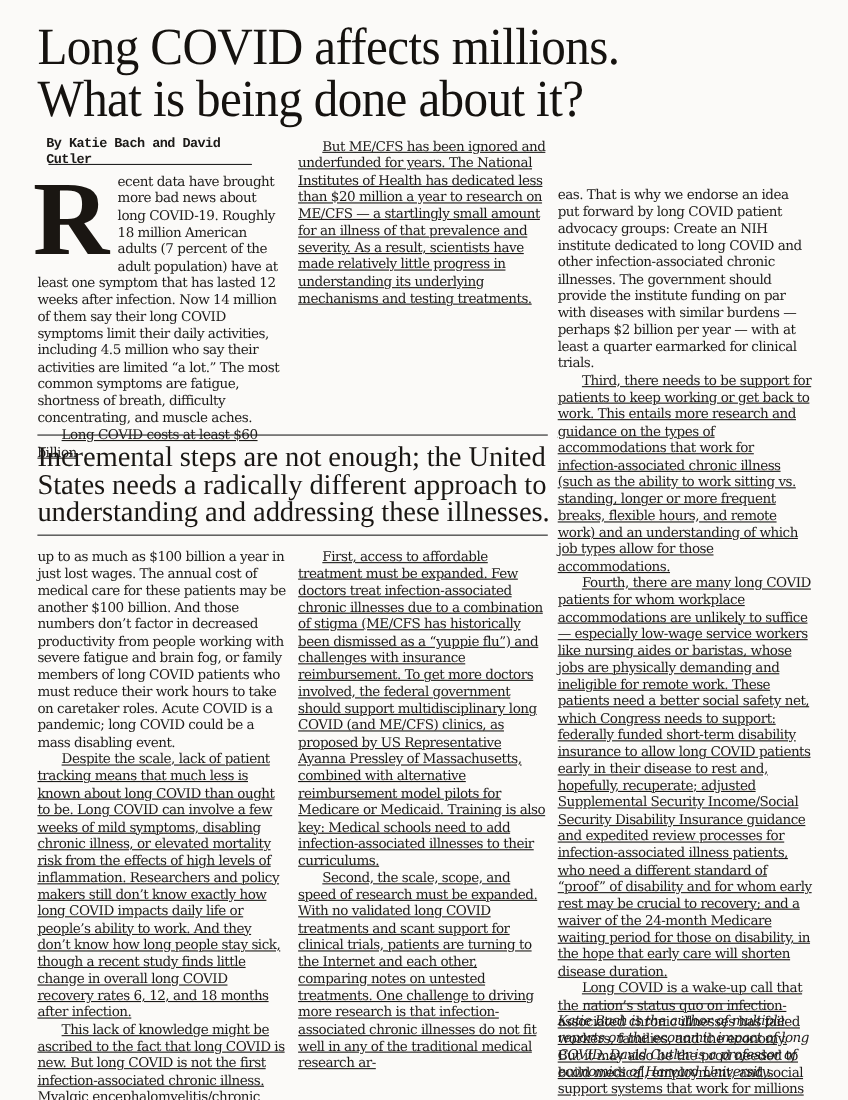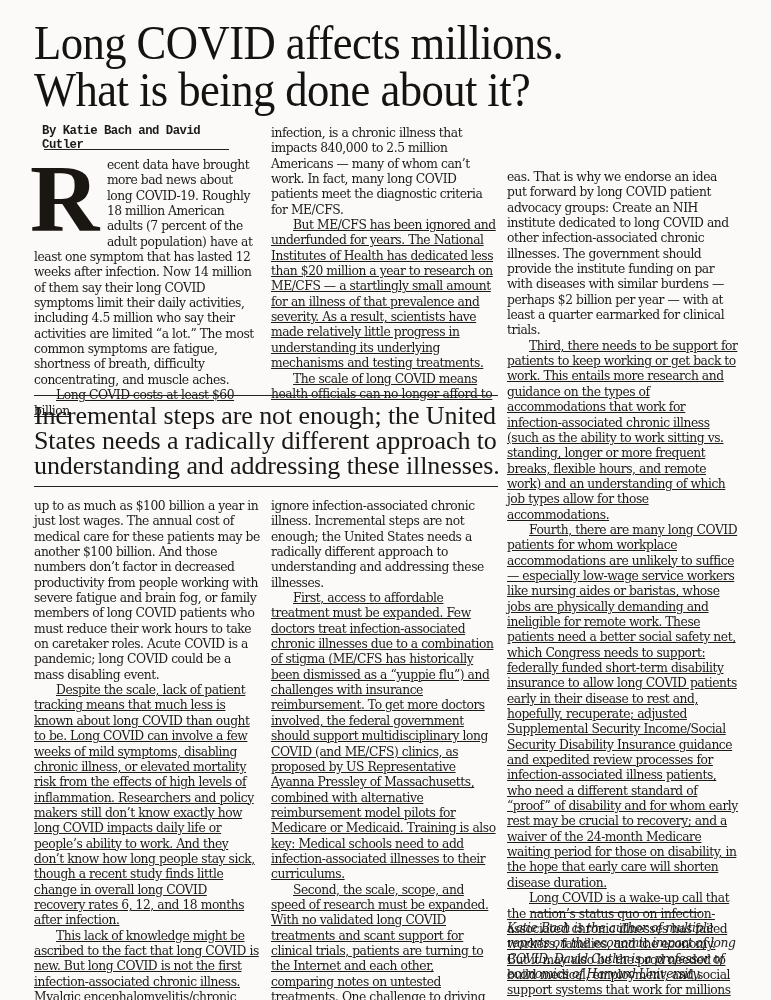--- a/index.html
+++ b/index.html
@@ -53,37 +53,34 @@
 
 <div class="byline">By Katie Bach and David Cutler</div>
 <div class="byline-rule"></div>
 
 <div class="col" style="left:34px; top:158px; width:226px;">
   <p><span class="dropcap">R</span><span>ecent data have brought more bad news about long COVID-19. Roughly 18 million American adults (7 percent of the adult population) have at least one symptom that has lasted 12 weeks after infection. Now 14 million of them say their long COVID symptoms limit their daily activities, including 4.5 million who say their activities are limited “a lot.” The most common symptoms are fatigue, shortness of breath, difficulty concentrating, and muscle aches.</span></p>
   <p class="indent">Long COVID costs at least $60 billion</p>
 </div>
 
 <div class="col" style="left:271px; top:126px; width:228px;">
-  <p>infection, is a chronic illness that impacts 840,000 to 2.5 million Americans — many of whom can’t work. In fact, many long COVID patients meet the diagnostic criteria for ME/CFS.</p>
   <p class="indent">But ME/CFS has been ignored and underfunded for years. The National Institutes of Health has dedicated less than $20 million a year to research on ME/CFS — a startlingly small amount for an illness of that prevalence and severity. As a result, scientists have made relatively little progress in understanding its underlying mechanisms and testing treatments.</p>
-  <p class="indent">The scale of long COVID means health officials can no longer afford to</p>
 </div>
 
 <div class="pull-rule" style="top:395px;"></div>
 <p class="pullquote">Incremental steps are not enough; the United States needs a radically different approach to understanding and addressing these illnesses.</p>
 <div class="pull-rule" style="top:486px;"></div>
 
 <div class="col" style="left:34px; top:499px; width:226px;">
   <p>up to as much as $100 billion a year in just lost wages. The annual cost of medical care for these patients may be another $100 billion. And those numbers don’t factor in decreased productivity from people working with severe fatigue and brain fog, or family members of long COVID patients who must reduce their work hours to take on caretaker roles. Acute COVID is a pandemic; long COVID could be a mass disabling event.</p>
   <p class="indent">Despite the scale, lack of patient tracking means that much less is known about long COVID than ought to be. Long COVID can involve a few weeks of mild symptoms, disabling chronic illness, or elevated mortality risk from the effects of high levels of inflammation. Researchers and policy makers still don’t know exactly how long COVID impacts daily life or people’s ability to work. And they don’t know how long people stay sick, though a recent study finds little change in overall long COVID recovery rates 6, 12, and 18 months after infection.</p>
   <p class="indent">This lack of knowledge might be ascribed to the fact that long COVID is new. But long COVID is not the first infection-associated chronic illness. Myalgic encephalomyelitis/chronic fatigue syndrome, usually triggered by a viral</p>
 </div>
 
 <div class="col" style="left:271px; top:499px; width:228px;">
-  <p>ignore infection-associated chronic illness. Incremental steps are not enough; the United States needs a radically different approach to understanding and addressing these illnesses.</p>
   <p class="indent">First, access to affordable treatment must be expanded. Few doctors treat infection-associated chronic illnesses due to a combination of stigma (ME/CFS has historically been dismissed as a “yuppie flu”) and challenges with insurance reimbursement. To get more doctors involved, the federal government should support multidisciplinary long COVID (and ME/CFS) clinics, as proposed by US Representative Ayanna Pressley of Massachusetts, combined with alternative reimbursement model pilots for Medicare or Medicaid. Training is also key: Medical schools need to add infection-associated illnesses to their curriculums.</p>
   <p class="indent">Second, the scale, scope, and speed of research must be expanded. With no validated long COVID treatments and scant support for clinical trials, patients are turning to the Internet and each other, comparing notes on untested treatments. One challenge to driving more research is that infection-associated chronic illnesses do not fit well in any of the traditional medical research ar-</p>
 </div>
 
 <div class="col" style="left:507px; top:126px; width:232px;margin-top:44px;">
   <p>eas. That is why we endorse an idea put forward by long COVID patient advocacy groups: Create an NIH institute dedicated to long COVID and other infection-associated chronic illnesses. The government should provide the institute funding on par with diseases with similar burdens — perhaps $2 billion per year — with at least a quarter earmarked for clinical trials.</p>
   <p class="indent">Third, there needs to be support for patients to keep working or get back to work. This entails more research and guidance on the types of accommodations that work for infection-associated chronic illness (such as the ability to work sitting vs. standing, longer or more frequent breaks, flexible hours, and remote work) and an understanding of which job types allow for those accommodations.</p>
   <p class="indent">Fourth, there are many long COVID patients for whom workplace accommodations are unlikely to suffice — especially low-wage service workers like nursing aides or baristas, whose jobs are physically demanding and ineligible for remote work. These patients need a better social safety net, which Congress needs to support: federally funded short-term disability insurance to allow long COVID patients early in their disease to rest and, hopefully, recuperate; adjusted Supplemental Security Income/Social Security Disability Insurance guidance and expedited review processes for infection-associated illness patients, who need a different standard of “proof” of disability and for whom early rest may be crucial to recovery; and a waiver of the 24-month Medicare waiting period for those on disability, in the hope that early care will shorten disease duration.</p>
   <p class="indent">Long COVID is a wake-up call that the nation’s status quo on infection-associated chronic illnesses has failed workers, families, and the economy. But it may also be the prod needed to build medical, employment, and social support systems that work for millions of suffering Americans.</p>
 </div>

